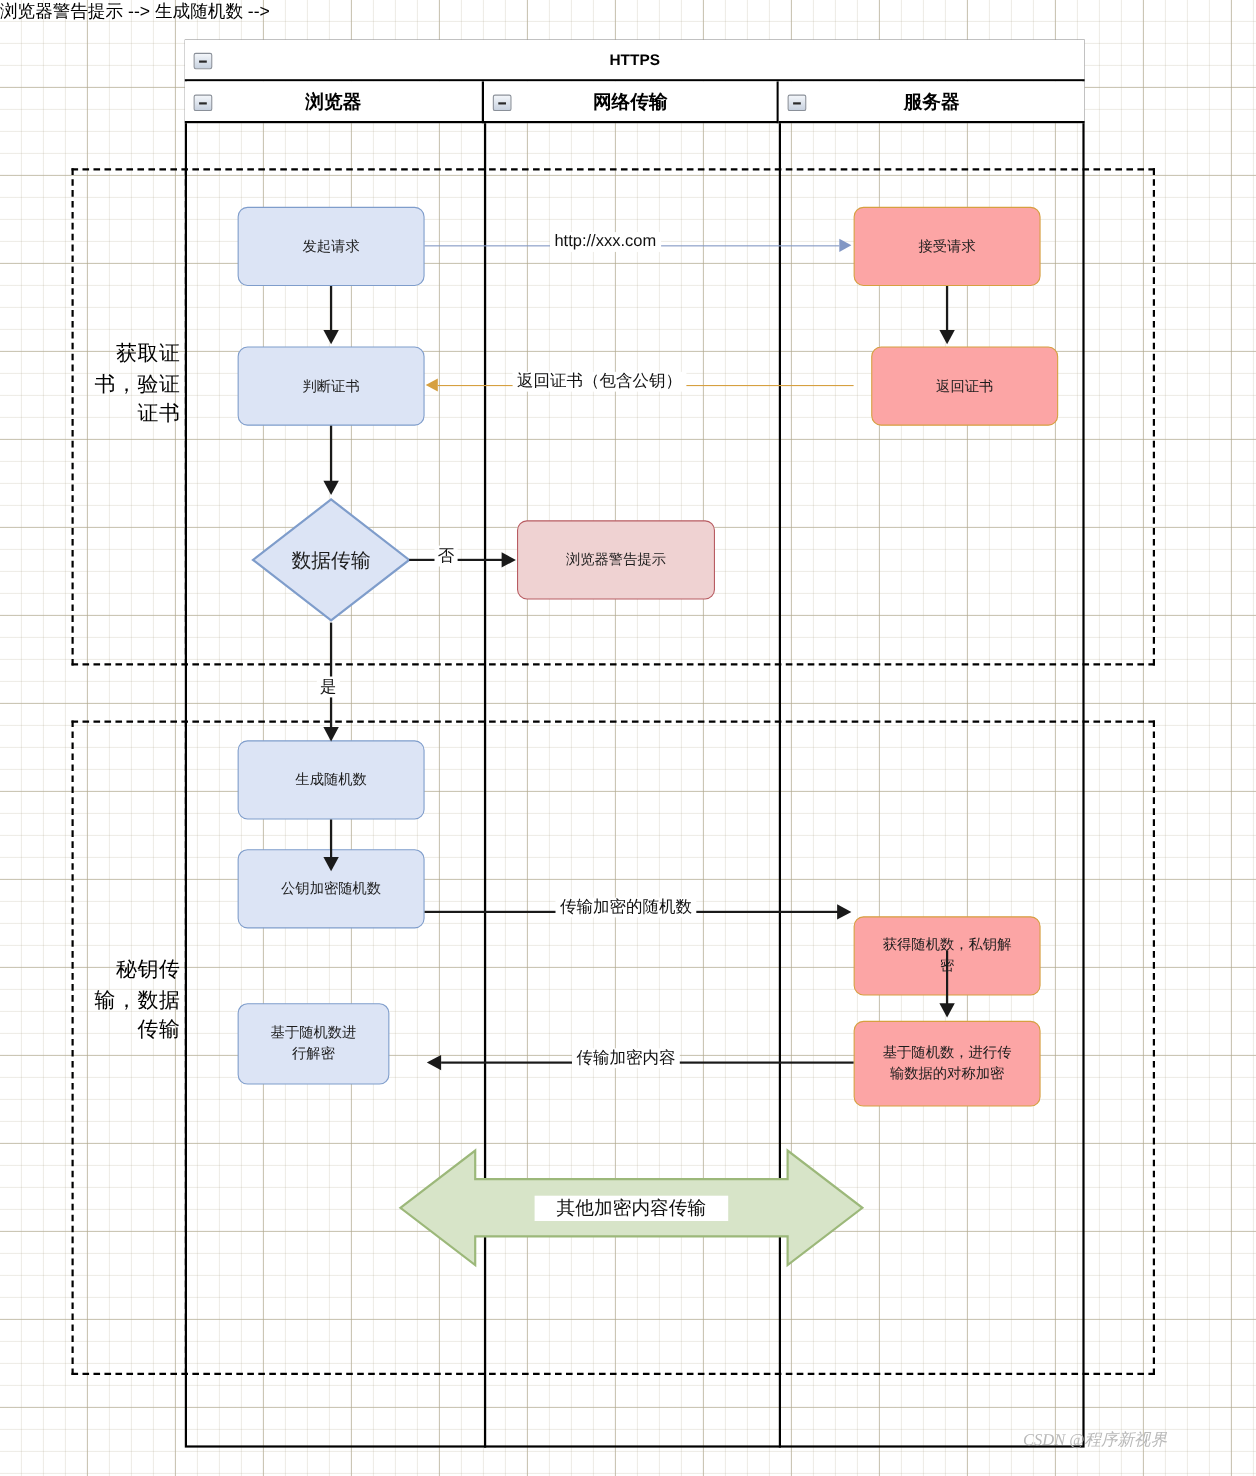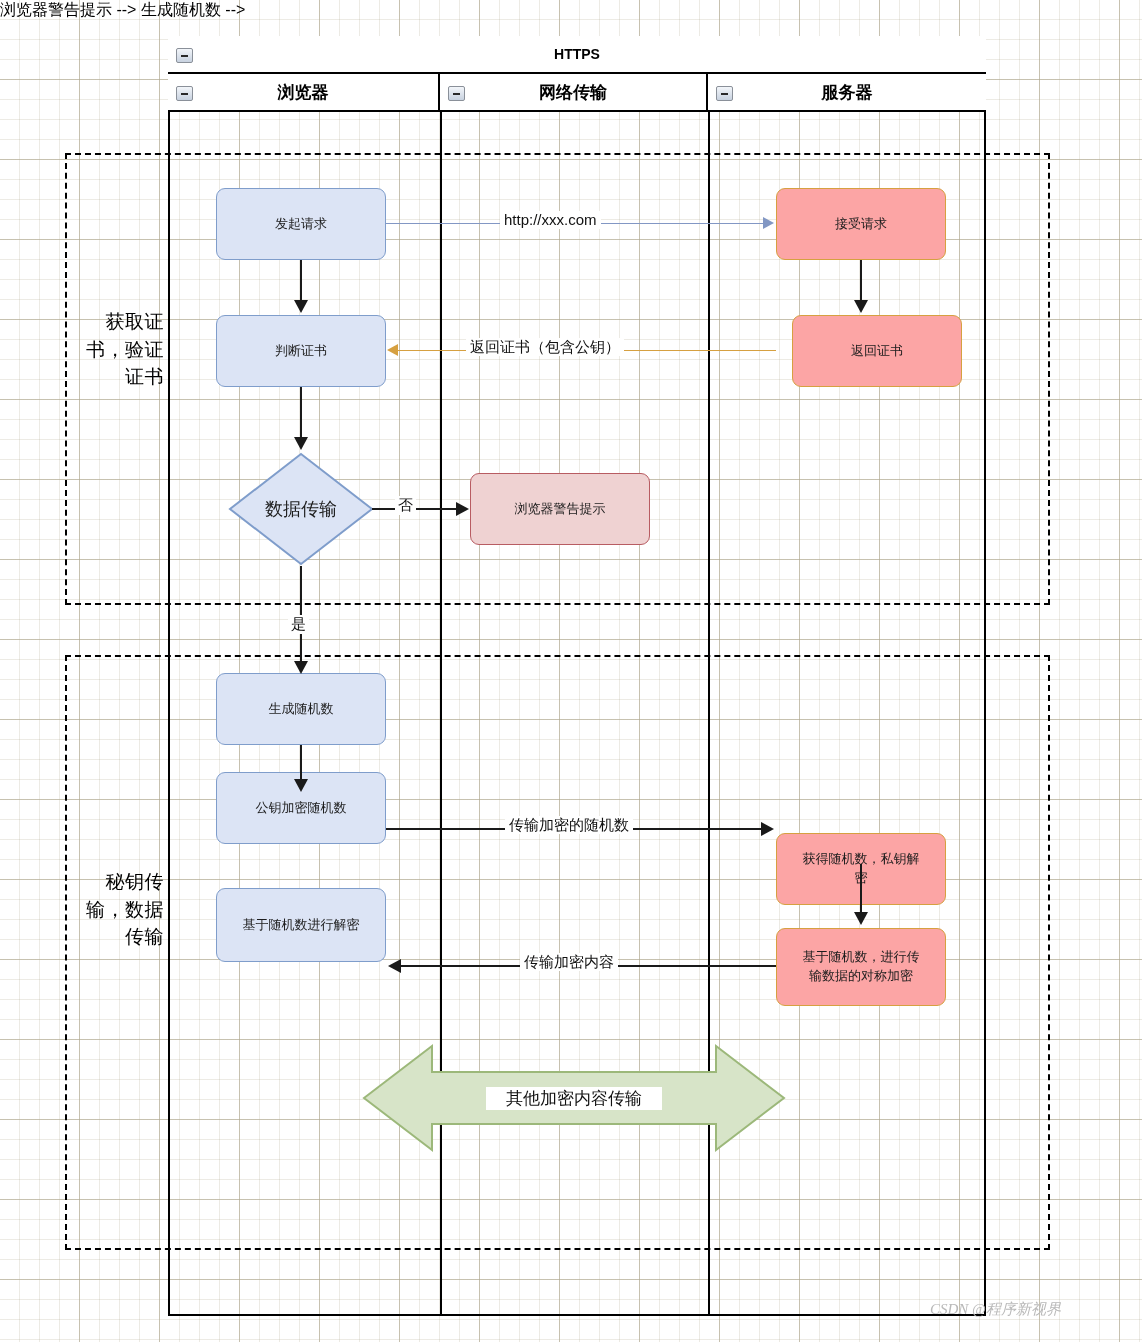--- a/index.html
+++ b/index.html
@@ -151,21 +151,21 @@
 
   
   <div class="node blue" style="left:216px;top:673px;width:170px;height:72px;">
     <span>生成随机数</span>
   </div>
 
   <div class="node blue" style="left:216px;top:772px;width:170px;height:72px;">
     <span>公钥加密随机数</span>
   </div>
 
-  <div class="node blue" style="left:216px;top:888px;width:170px;height:74px;">
+  <div class="node blue" style="left:216px;top:912px;width:138px;height:74px;">
     <span>基于随机数进行解密</span>
   </div>
 
   <div class="node orange" style="left:776px;top:792px;width:170px;height:72px;margin-top:41px;">
     <span>获得随机数，私钥解密</span>
   </div>
 
   <div class="node orange" style="left:776px;top:928px;width:170px;height:78px;">
     <span>基于随机数，进行传输数据的对称加密</span>
   </div>

